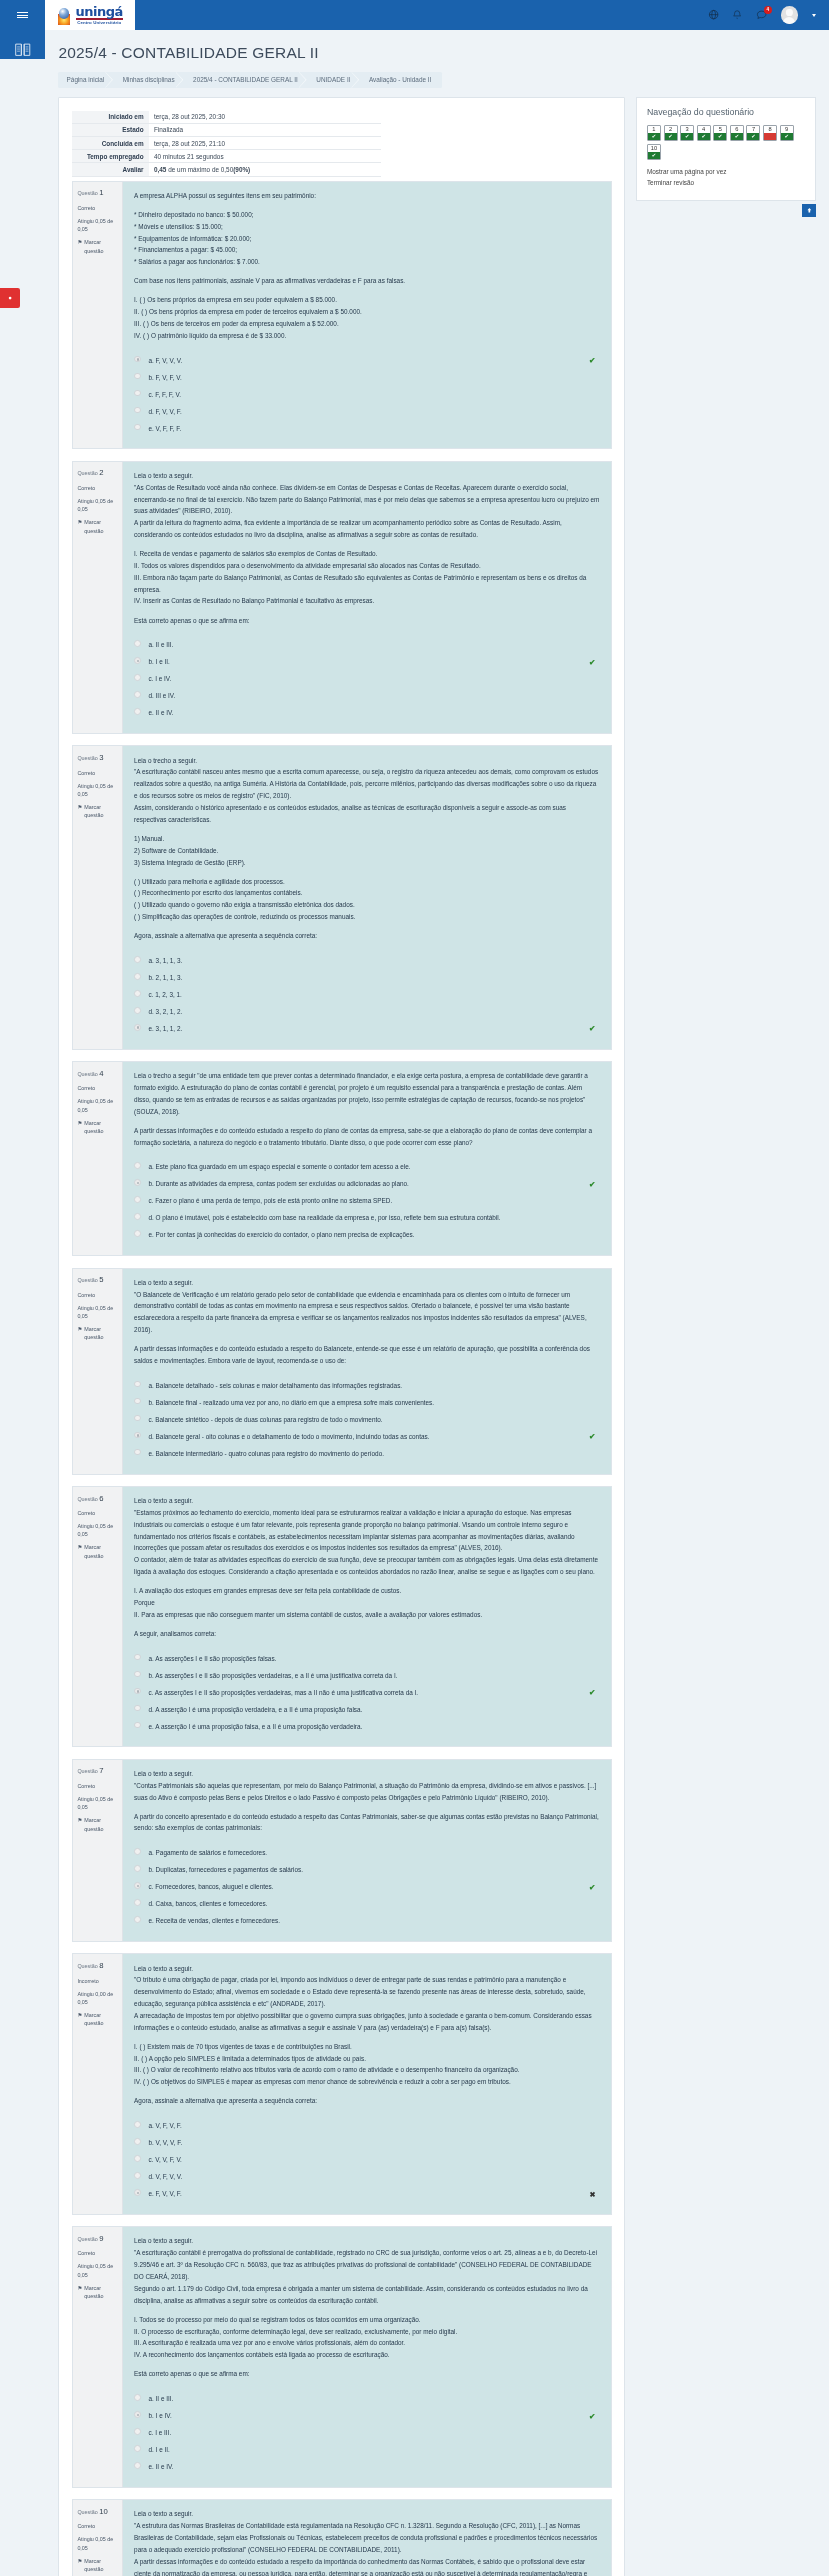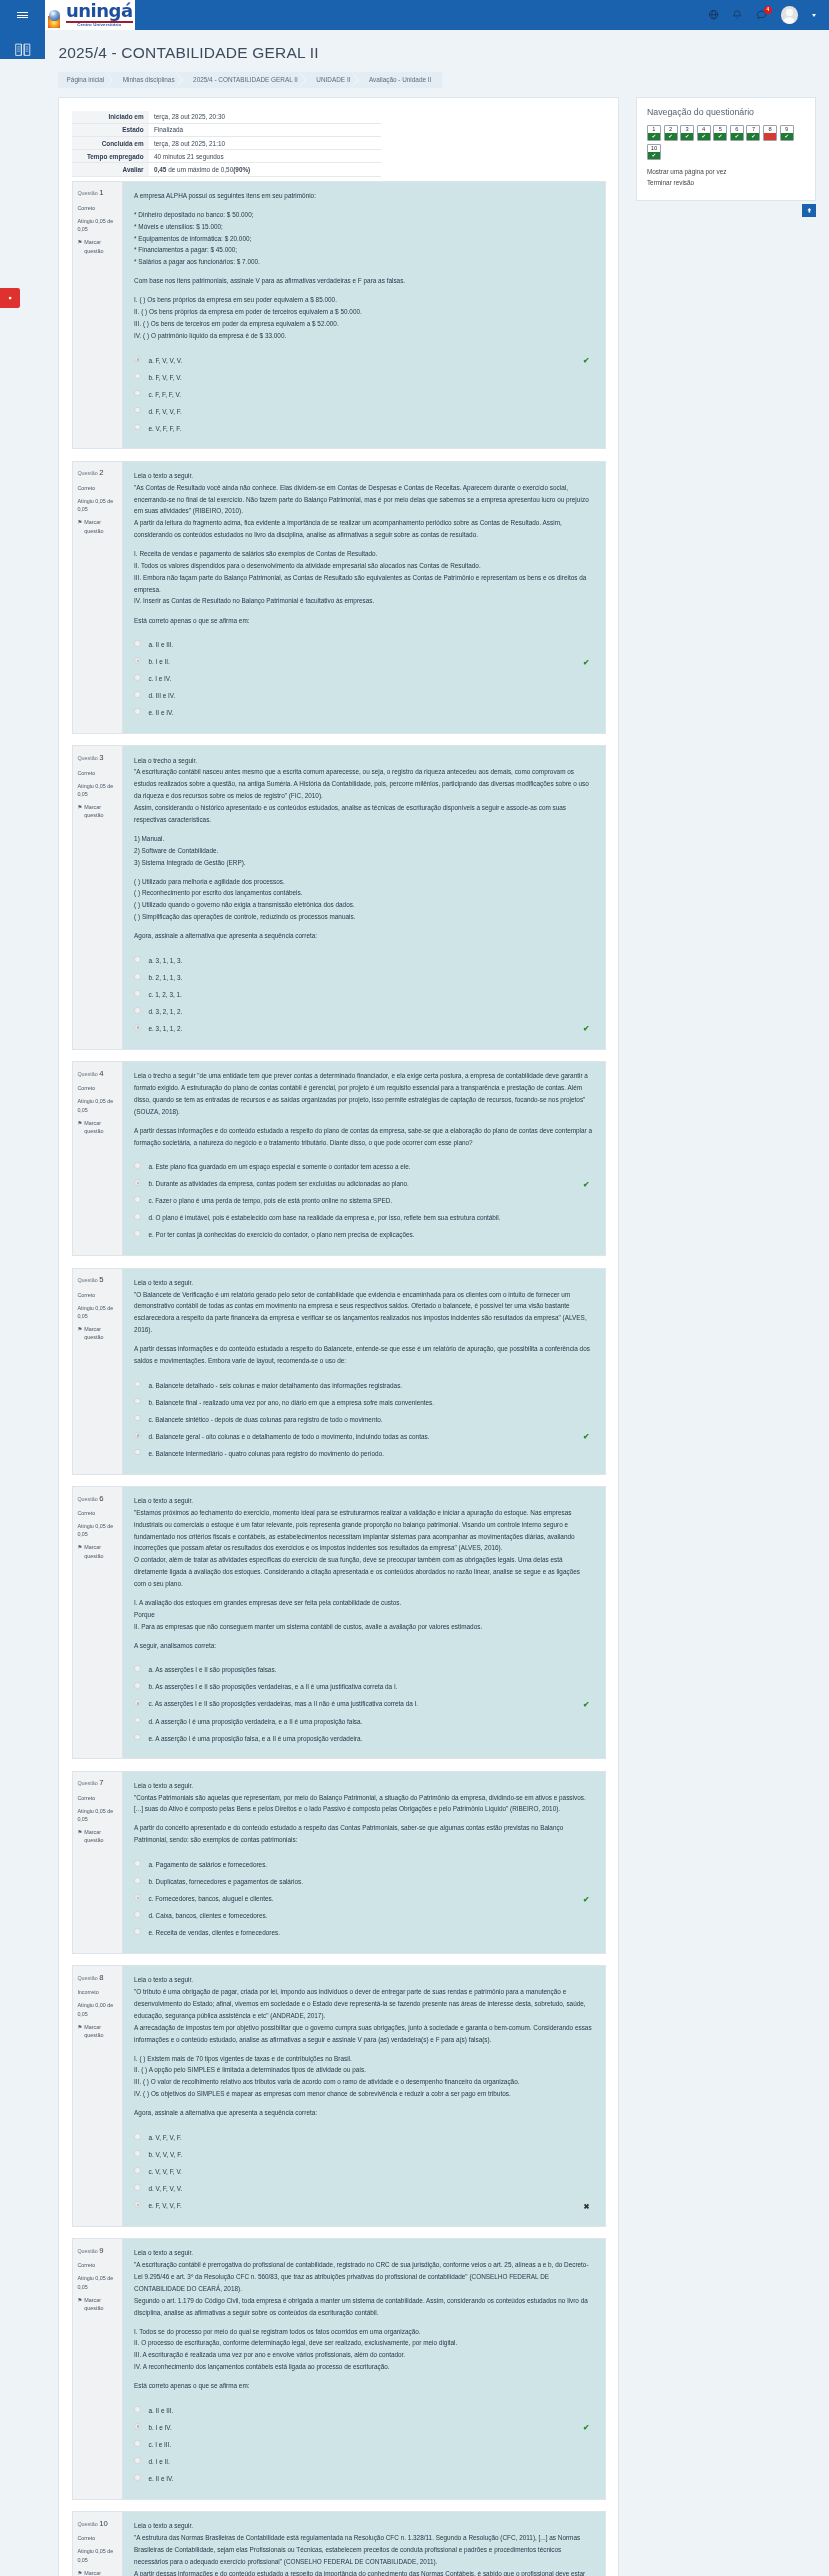--- a/index.html
+++ b/index.html
@@ -41,21 +41,21 @@
     position:absolute; left:0.5px; top:6.2px; width:12.4px; height:11.3px;
     background:radial-gradient(circle at 50% 55%, #ffe96b 0%, #f79a1e 48%, #d4411c 100%);
   }
   .logo-ball {
     position:absolute; left:1.5px; top:0; width:10.8px; height:10.8px; border-radius:50%;
     background:radial-gradient(circle at 36% 30%, #ffffff 0%, #7fa8d8 38%, #1f4f9c 100%);
   }
   .logo-txt { line-height:1; }
   .logo-txt .w {
     font-family:"DejaVu Sans", sans-serif;
-    font-weight:bold; font-size:18px; color:#1d4f9e; letter-spacing:-0.5px;
+    font-weight:bold; font-size:13px; color:#1d4f9e; letter-spacing:-0.5px;
   }
   .logo-bar { height:2.1px; background:#9e1b32; margin-top:0.5px; }
   .logo-sub {
     font-size:4.4px; font-weight:bold; color:#1d4f9e; text-align:center;
     margin-top:0.5px; letter-spacing:0.1px;
   }
   .nav-right {
     margin-left:auto; display:flex; align-items:center; gap:13.4px; padding-right:13.4px;
   }
   .nav-icon { cursor:pointer; position:relative; display:flex; align-items:center; }
@@ -121,21 +121,21 @@
   }
   .crumb:not(:last-child)::before {
     content:""; position:absolute; right:-1.5px; top:0; width:7.7px; height:100%;
     background:#f5f9fb;
     clip-path:polygon(0 0, 100% 50%, 0 100%);
     z-index:1;
   }
 
   .content-row { display:flex; gap:10.3px; align-items:flex-start; }
   .main-col { flex:1 1 auto; min-width:0; }
-  .side-col { width:180px; flex:0 0 180px;margin-left:6px; }
+  .side-col { width:180px; flex:0 0 180px; }
 
   .card {
     background:#fff; border:0.5px solid #dde4ea; border-radius:1px;
     padding:10.3px 12.4px;
   }
 
   
   .summary { border-collapse:collapse; width:309px; margin:2.1px 0 4.1px 0; }
   .summary th {
     text-align:right; font-weight:bold; color:#2e3d50;

